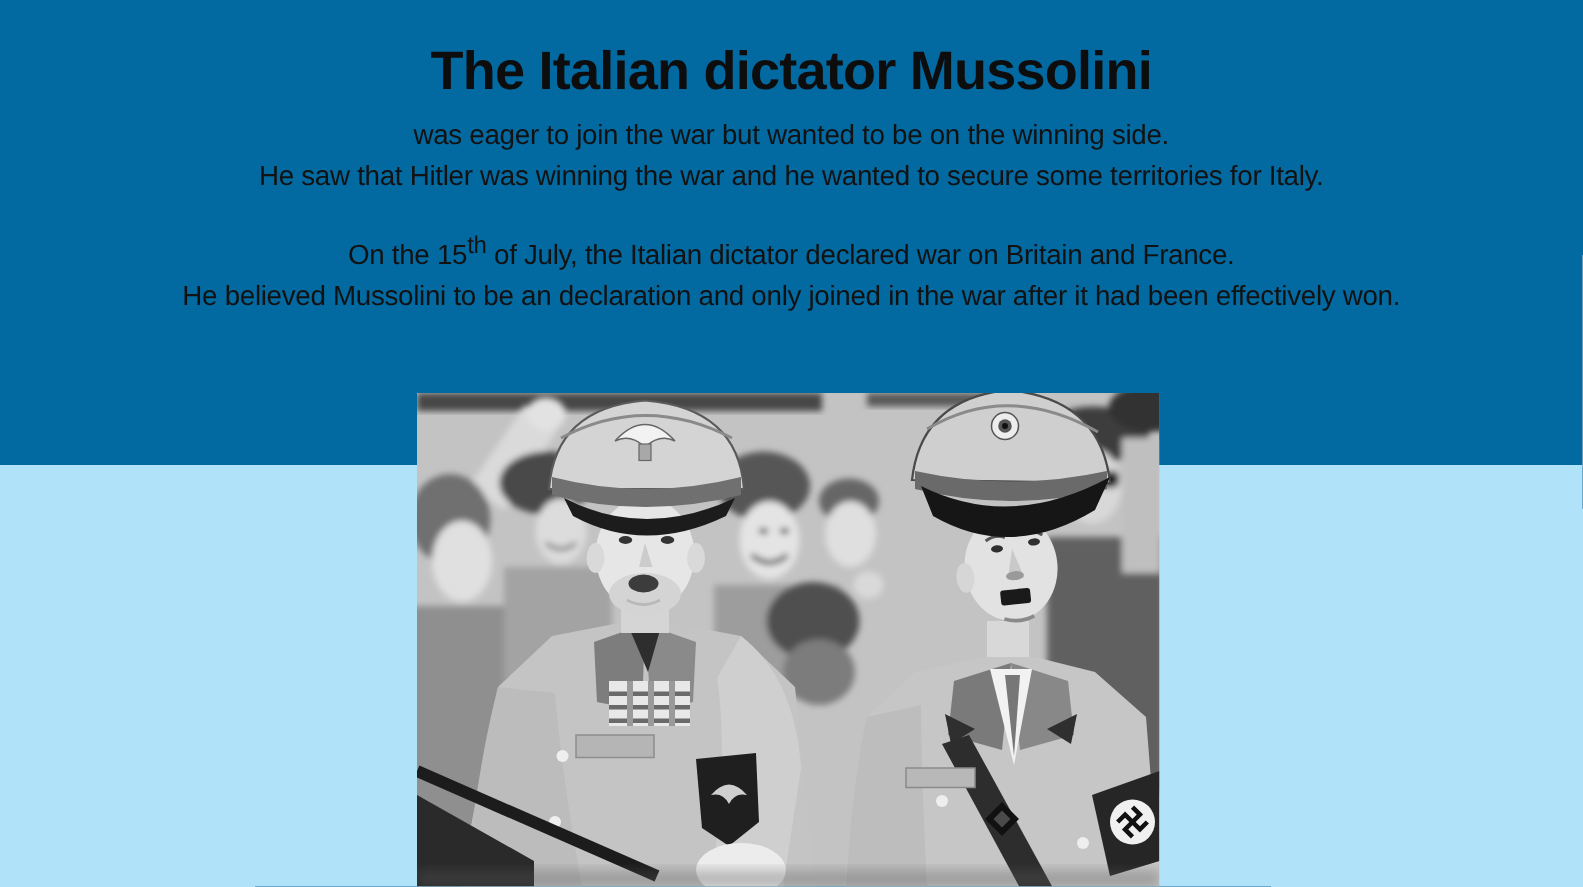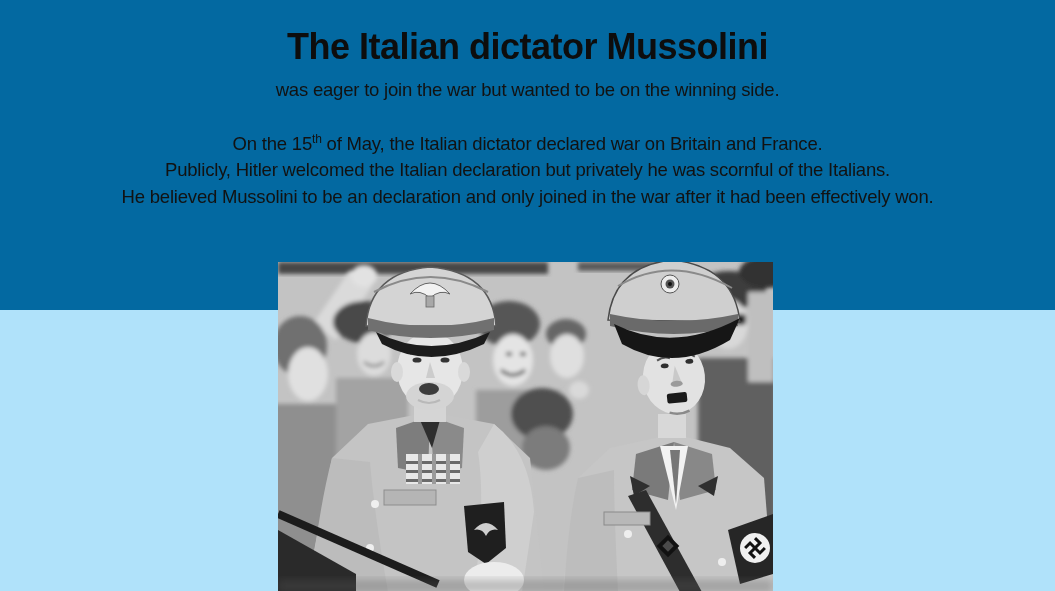--- a/index.html
+++ b/index.html
@@ -40,21 +40,21 @@
   }
   .paragraph { margin-top: 10px; }
   .paragraph.second { margin-top: 27px; }
   .body-line {
     font-size: 18.5px;
     line-height: 26.5px;
     letter-spacing: -0.2px;
     color: #121212;
   }
   .body-line sup {
-    font-size: 12px;
+    font-size: 16px;
     line-height: 0;
     vertical-align: super;
   }
   .photo-frame {
     position: absolute;
     left: 278px;
     top: 262px;
     width: 495px;
     height: 329px;
     overflow: hidden;
@@ -66,25 +66,25 @@
 
 <div class="slide">
 
   <div class="blue-band"></div>
 
   <div class="text-block">
     <div class="slide-title">The Italian dictator Mussolini</div>
 
     <div class="paragraph first">
       <div class="body-line">was eager to join the war but wanted to be on the winning side.</div>
+      <div class="body-line">He saw that Hitler was winning the war and he wanted to secure some territories for Italy.</div>
     </div>
 
     <div class="paragraph second">
-      <div class="body-line"><span>On the 15</span><sup>th</sup><span> of May, the Italian dictator declared war on Britain and France.</span></div>
-      <div class="body-line">Publicly, Hitler welcomed the Italian declaration but privately he was scornful of the Italians.</div>
+      <div class="body-line"><span>On the 15</span><sup>th</sup><span> of July, the Italian dictator declared war on Britain and France.</span></div>
       <div class="body-line">He believed Mussolini to be an declaration and only joined in the war after it had been effectively won.</div>
     </div>
   </div>
 
   <div class="photo-frame">
     <svg width="495" height="330" viewBox="0 0 495 330" xmlns="http://www.w3.org/2000/svg">
       <defs>
         <filter id="blur2" x="-20%" y="-20%" width="140%" height="140%">
             <feGaussianBlur stdDeviation="2"></feGaussianBlur>
           </filter>

